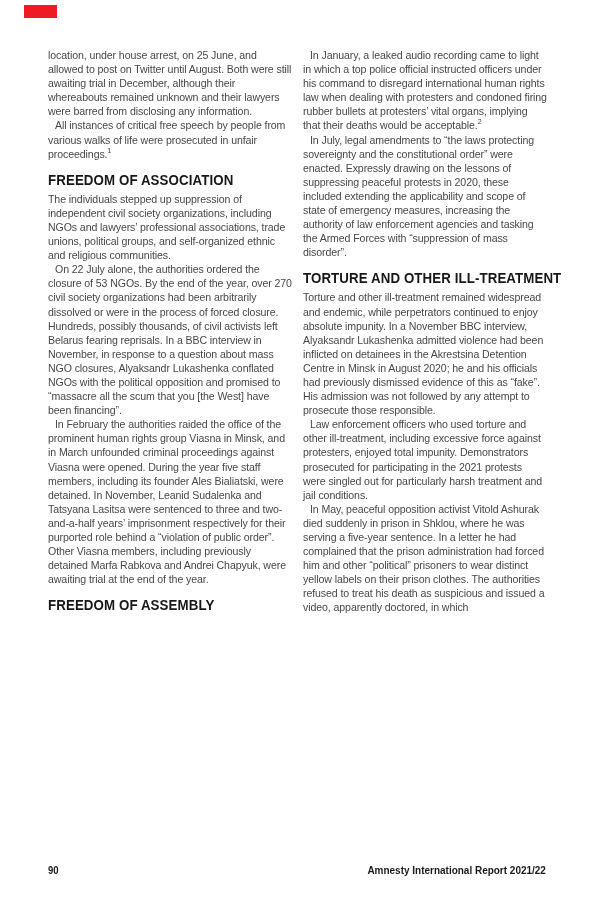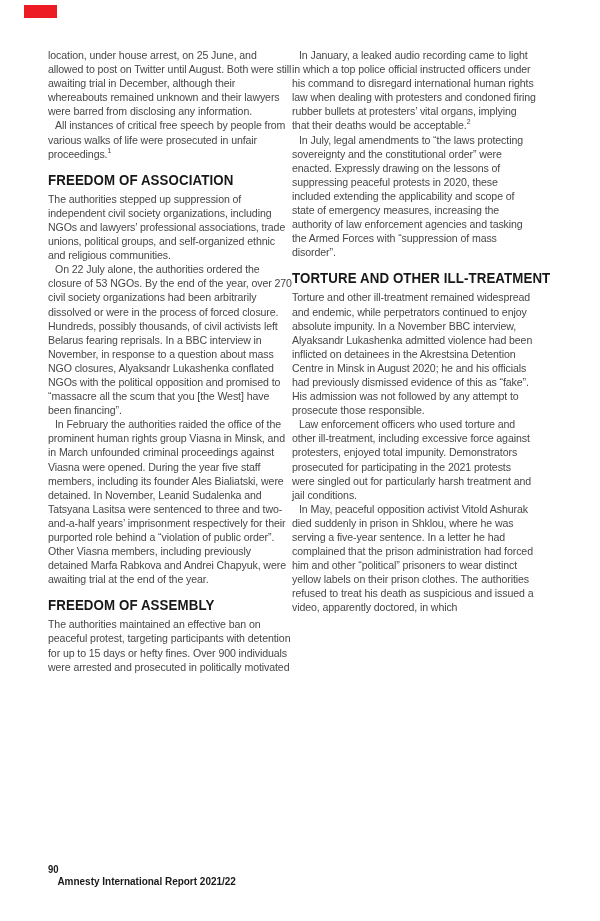--- a/index.html
+++ b/index.html
@@ -13,20 +13,21 @@
   .corner-tab {
     position: absolute;
     left: 24px; top: 5px;
     width: 33px; height: 13px;
   }
   .content {
     position: absolute;
     left: 48px; top: 48px;
     width: 500px;
     display: flex;
+    gap: 11px;
   }
   .col { width: 244px; }
   .para {
     margin: 0;
     font-size: 10.6px;
     line-height: 14.1px;
     letter-spacing: -0.1px;
     color: #474747;
     text-align: left;
   }
@@ -46,21 +47,20 @@
     line-height: 0;
     vertical-align: super;
     color: #474747;
   }
   .footer {
     position: absolute;
     left: 48px; right: 54px; top: 864px;
     display: flex;
     justify-content: space-between;
     align-items: baseline;
-    flex-direction: column;
   }
   .footer .page-num {
     font-size: 10px; font-weight: 700; color: #1a1a1a;
     transform: scaleX(0.95); transform-origin: left center;
   }
   .footer .report-title {
     font-size: 10.5px; font-weight: 700; color: #1a1a1a;
     transform: scaleX(0.95); transform-origin: right center;
   }
 </style>
@@ -69,26 +69,25 @@
 
 <div class="corner-tab" style="background: rgb(237, 28, 36);"></div>
 
 <div class="content">
 
   <div class="col">
     <p class="para">location, under house arrest, on 25 June, and allowed to post on Twitter until August. Both were still awaiting trial in December, although their whereabouts remained unknown and their lawyers were barred from disclosing any information.</p>
     <p class="para indent"><span>All instances of critical free speech by people from various walks of life were prosecuted in unfair proceedings.</span><sup class="fn">1</sup></p>
 
     <h2>FREEDOM OF ASSOCIATION</h2>
-    <p class="para">The authorities stepped up suppression of independent civil society organizations, including NGOs and lawyers’ professional associations, trade unions, political groups, and self-organized ethnic and religious communities.</p>
+    <p class="para">The individuals stepped up suppression of independent civil society organizations, including NGOs and lawyers’ professional associations, trade unions, political groups, and self-organized ethnic and religious communities.</p>
     <p class="para indent">On 22 July alone, the authorities ordered the closure of 53 NGOs. By the end of the year, over 270 civil society organizations had been arbitrarily dissolved or were in the process of forced closure. Hundreds, possibly thousands, of civil activists left Belarus fearing reprisals. In a BBC interview in November, in response to a question about mass NGO closures, Alyaksandr Lukashenka conflated NGOs with the political opposition and promised to “massacre all the scum that you [the West] have been financing”.</p>
     <p class="para indent">In February the authorities raided the office of the prominent human rights group Viasna in Minsk, and in March unfounded criminal proceedings against Viasna were opened. During the year five staff members, including its founder Ales Bialiatski, were detained. In November, Leanid Sudalenka and Tatsyana Lasitsa were sentenced to three and two-and-a-half years’ imprisonment respectively for their purported role behind a “violation of public order”. Other Viasna members, including previously detained Marfa Rabkova and Andrei Chapyuk, were awaiting trial at the end of the year.</p>
 
     <h2>FREEDOM OF ASSEMBLY</h2>
-    <p class="para">The authorities maintained an effective ban on peaceful protest, targeting participants with detention for up to 15 days or hefty fines. Over 900 individuals were arrested and prosecuted in politically motivated</p>
   </div>
 
   <div class="col">
     <p class="para indent"><span>In January, a leaked audio recording came to light in which a top police official instructed officers under his command to disregard international human rights law when dealing with protesters and condoned firing rubber bullets at protesters’ vital organs, implying that their deaths would be acceptable.</span><sup class="fn">2</sup></p>
     <p class="para indent">In July, legal amendments to “the laws protecting sovereignty and the constitutional order” were enacted. Expressly drawing on the lessons of suppressing peaceful protests in 2020, these included extending the applicability and scope of state of emergency measures, increasing the authority of law enforcement agencies and tasking the Armed Forces with “suppression of mass disorder”.</p>
 
     <h2>TORTURE AND OTHER ILL-TREATMENT</h2>
     <p class="para">Torture and other ill-treatment remained widespread and endemic, while perpetrators continued to enjoy absolute impunity. In a November BBC interview, Alyaksandr Lukashenka admitted violence had been inflicted on detainees in the Akrestsina Detention Centre in Minsk in August 2020; he and his officials had previously dismissed evidence of this as “fake”. His admission was not followed by any attempt to prosecute those responsible.</p>
     <p class="para indent">Law enforcement officers who used torture and other ill-treatment, including excessive force against protesters, enjoyed total impunity. Demonstrators prosecuted for participating in the 2021 protests were singled out for particularly harsh treatment and jail conditions.</p>
     <p class="para indent">In May, peaceful opposition activist Vitold Ashurak died suddenly in prison in Shklou, where he was serving a five-year sentence. In a letter he had complained that the prison administration had forced him and other “political” prisoners to wear distinct yellow labels on their prison clothes. The authorities refused to treat his death as suspicious and issued a video, apparently doctored, in which</p>

